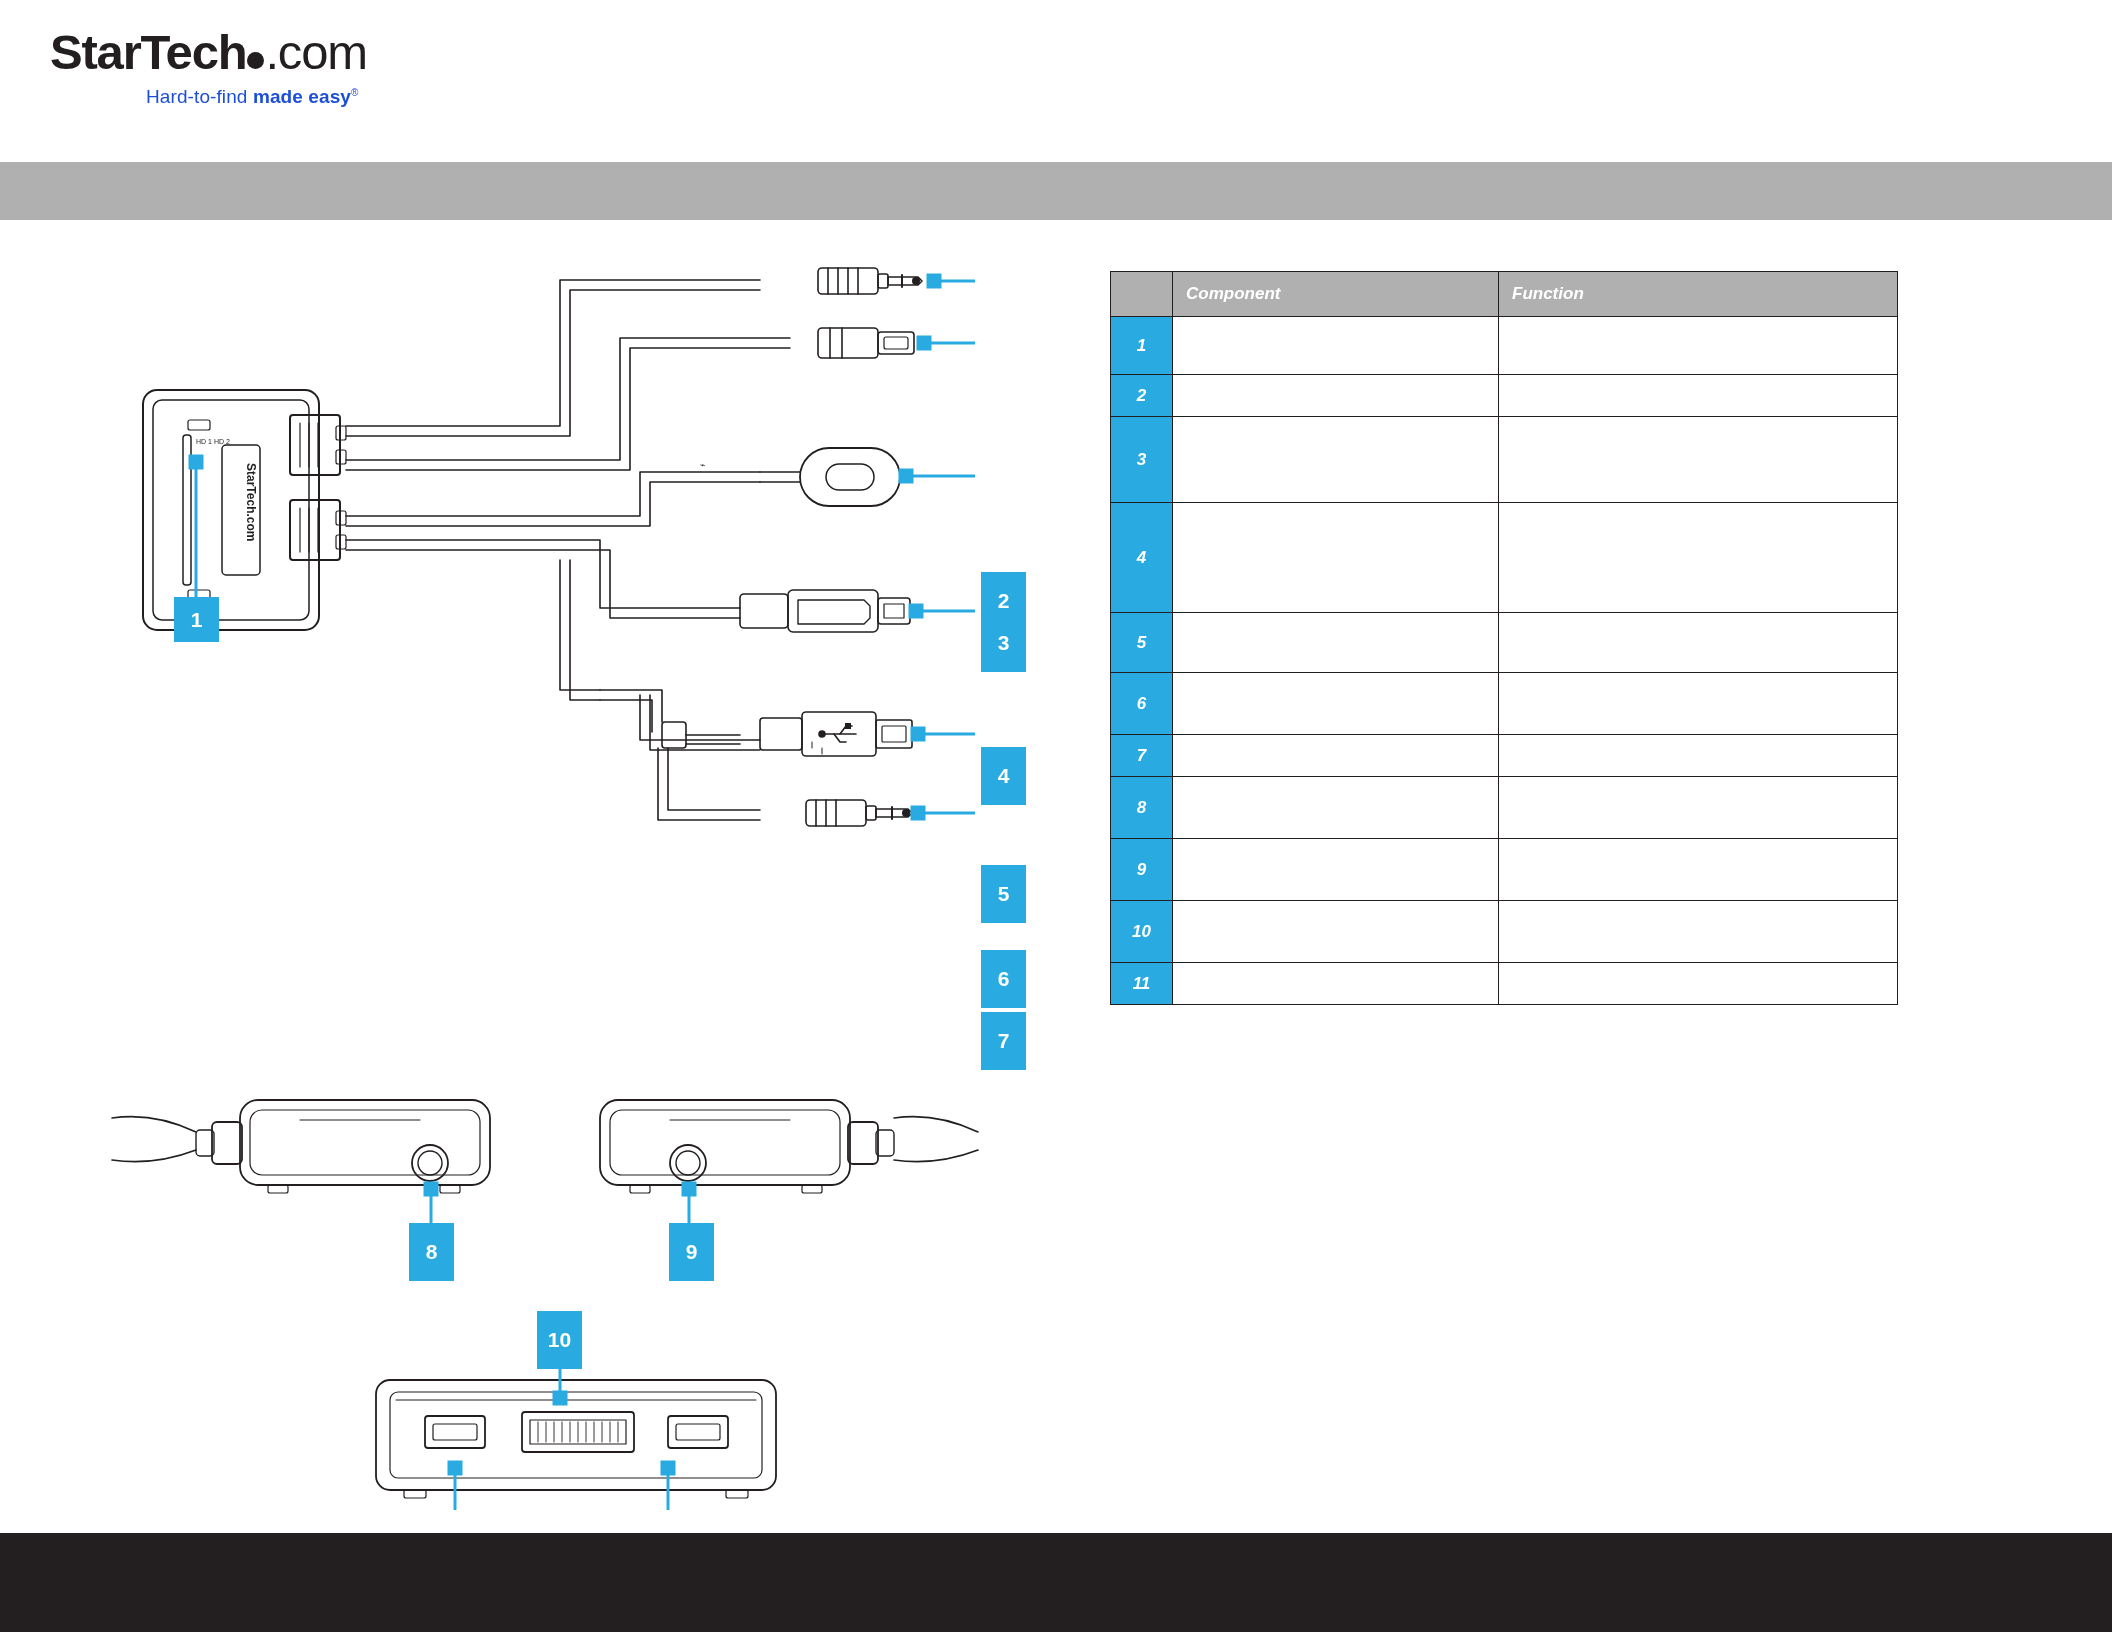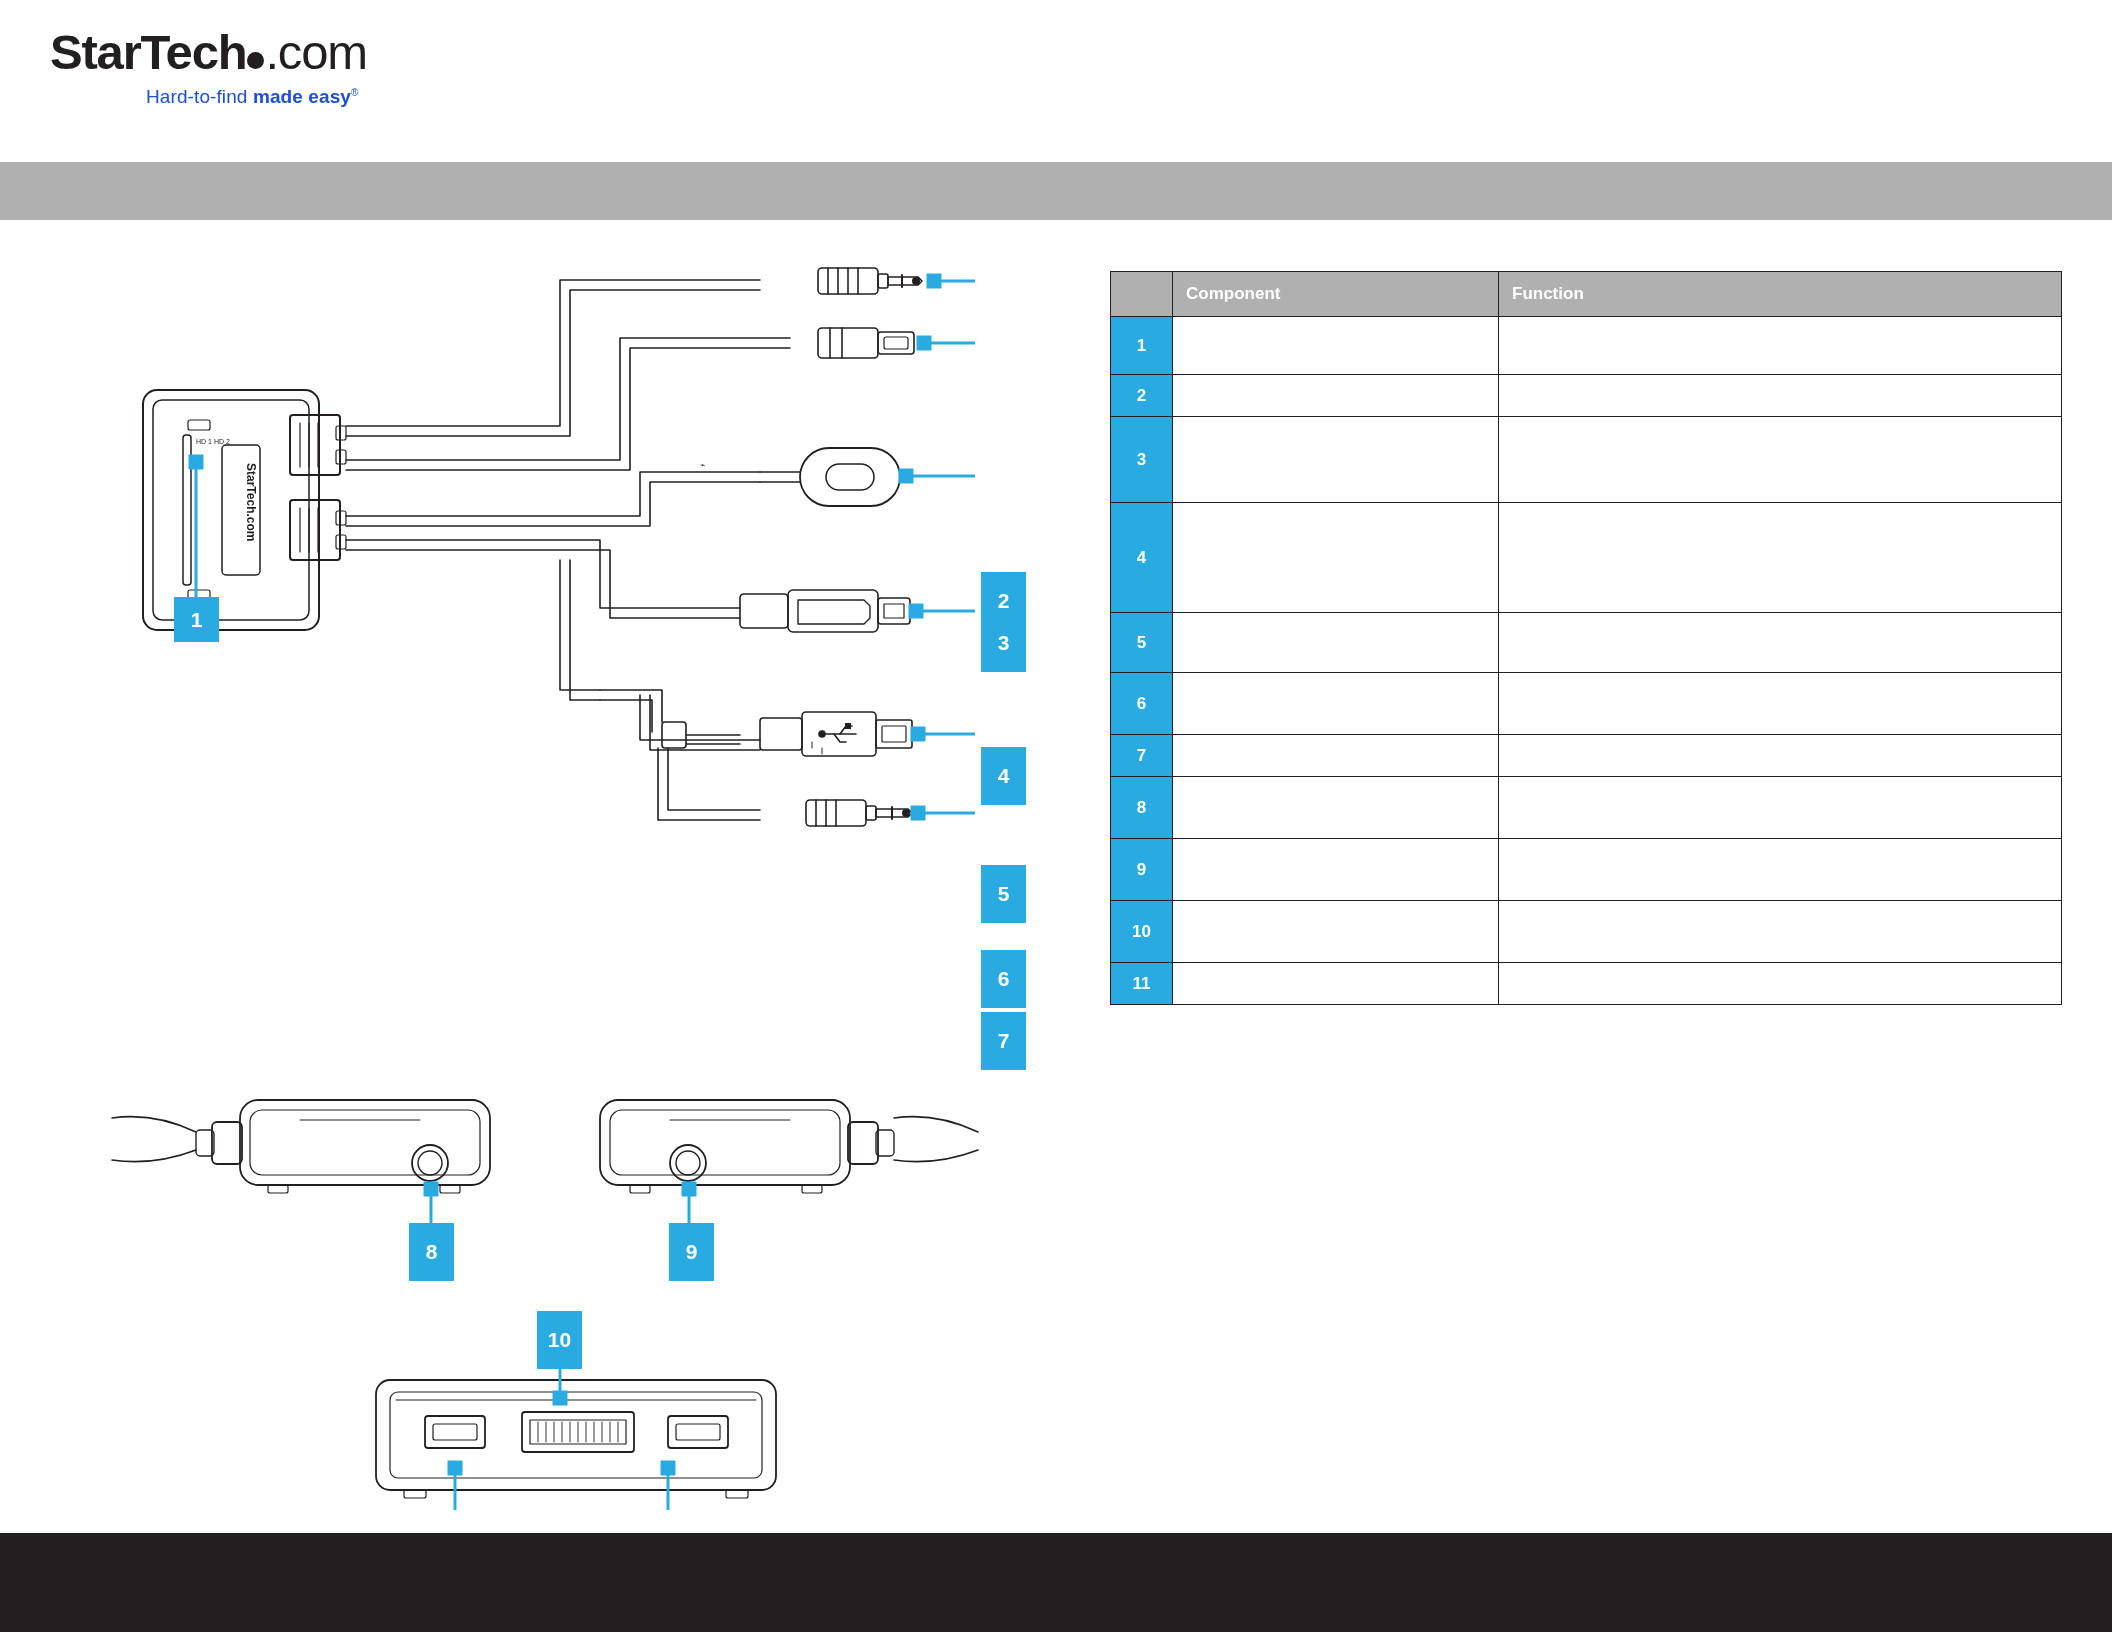--- a/index.html
+++ b/index.html
@@ -110,23 +110,24 @@
     display: flex;
     align-items: center;
     justify-content: center;
   }
 
   
   #spec-table {
     position: absolute;
     left: 1110px;
     top: 271px;
-    width: 952px;
+    width: 788px;
     border-collapse: collapse;
     table-layout: fixed;
+    font-style: italic;
   }
   #spec-table td, #spec-table th {
     border: 1px solid #231f20;
     padding: 0;
     vertical-align: middle;
   }
   .th-cell {
     background: #b0b0b0;
     color: #ffffff;
     font-size: 17px;

